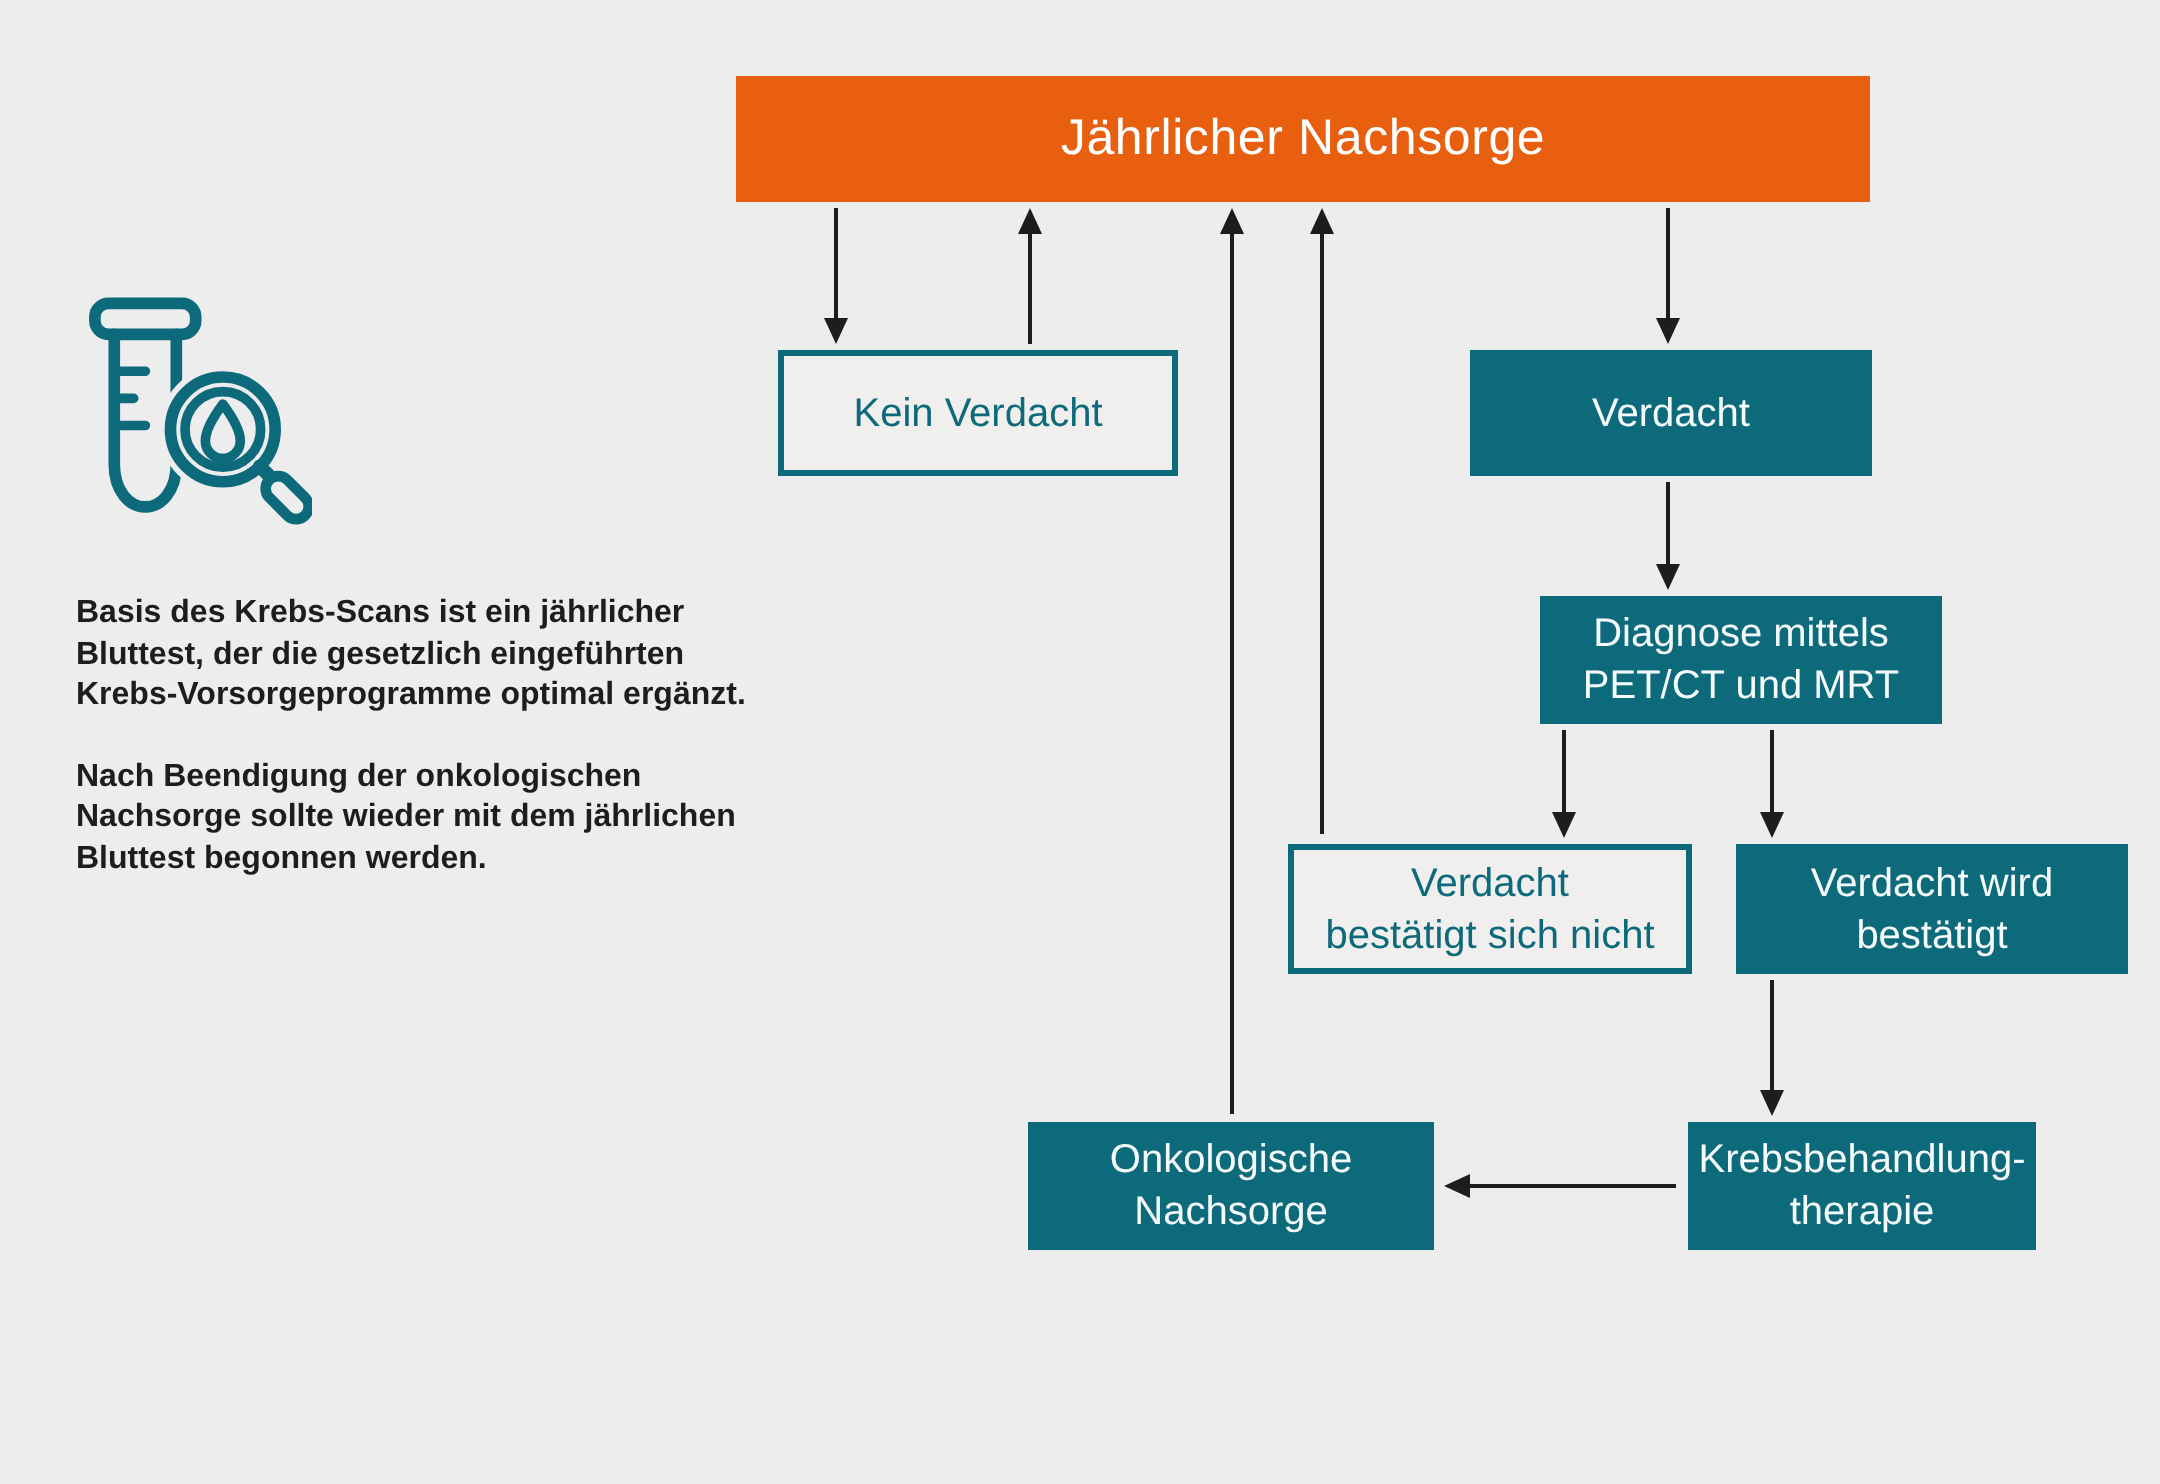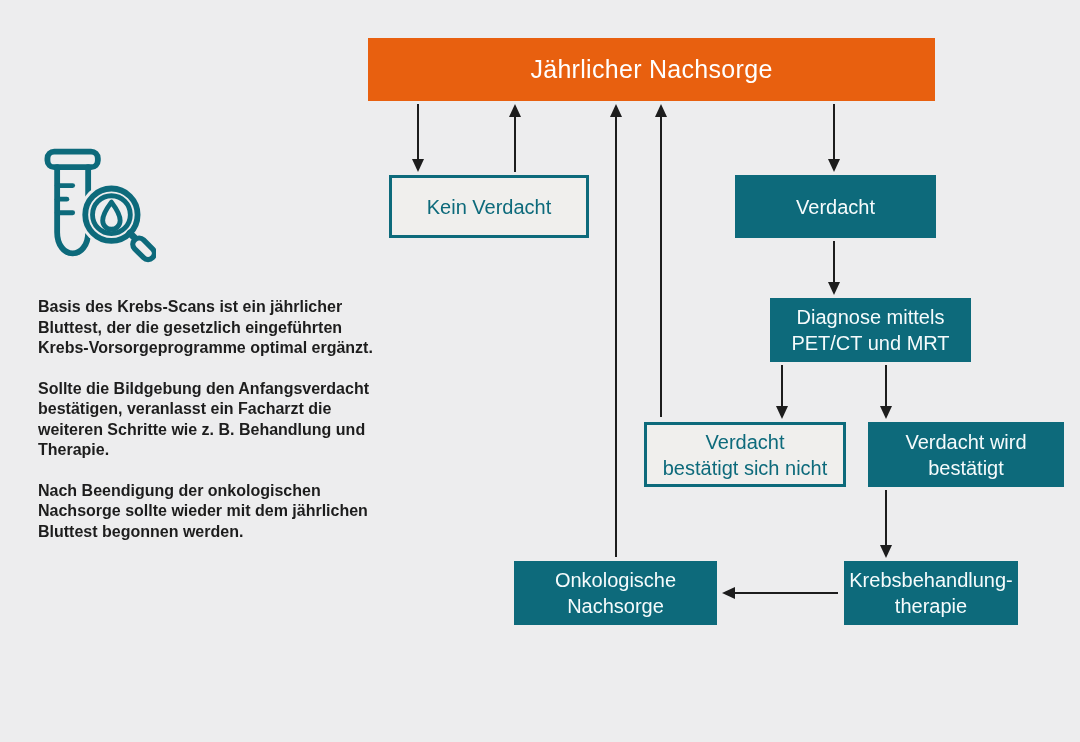--- a/index.html
+++ b/index.html
@@ -109,21 +109,20 @@
 
       <path d="M84,57 Q75,69 75,76 A9,9 0 0 0 93,76 Q93,69 84,57 Z" stroke-width="5"></path>
 
       <path d="M103,89 L108,94" stroke-width="7"></path>
       <rect x="101.5" y="96" width="13" height="26" rx="6.5" transform="rotate(-45 108 96)" stroke-width="5.5"></rect>
     </svg>
   </div>
 
   <div class="left-text">
     <p>Basis des Krebs-Scans ist ein jährlicher Bluttest, der die gesetzlich eingeführten Krebs-Vorsorgeprogramme optimal ergänzt.</p>
-    <p>Sollte die Bildgebung den Anfangsverdacht bestätigen, veranlasst ein Facharzt die weiteren Schritte wie z. B. Behandlung und Therapie.</p>
     <p>Nach Beendigung der onkologischen Nachsorge sollte wieder mit dem jährlichen Bluttest begonnen werden.</p>
   </div>
 
   <div class="node outlined n-kein">Kein Verdacht</div>
   <div class="node filled n-verdacht">Verdacht</div>
   <div class="node filled n-diagnose">Diagnose mittels
 PET/CT und MRT</div>
   <div class="node outlined n-nicht">Verdacht
 bestätigt sich nicht</div>
   <div class="node filled n-bestaetigt">Verdacht wird

